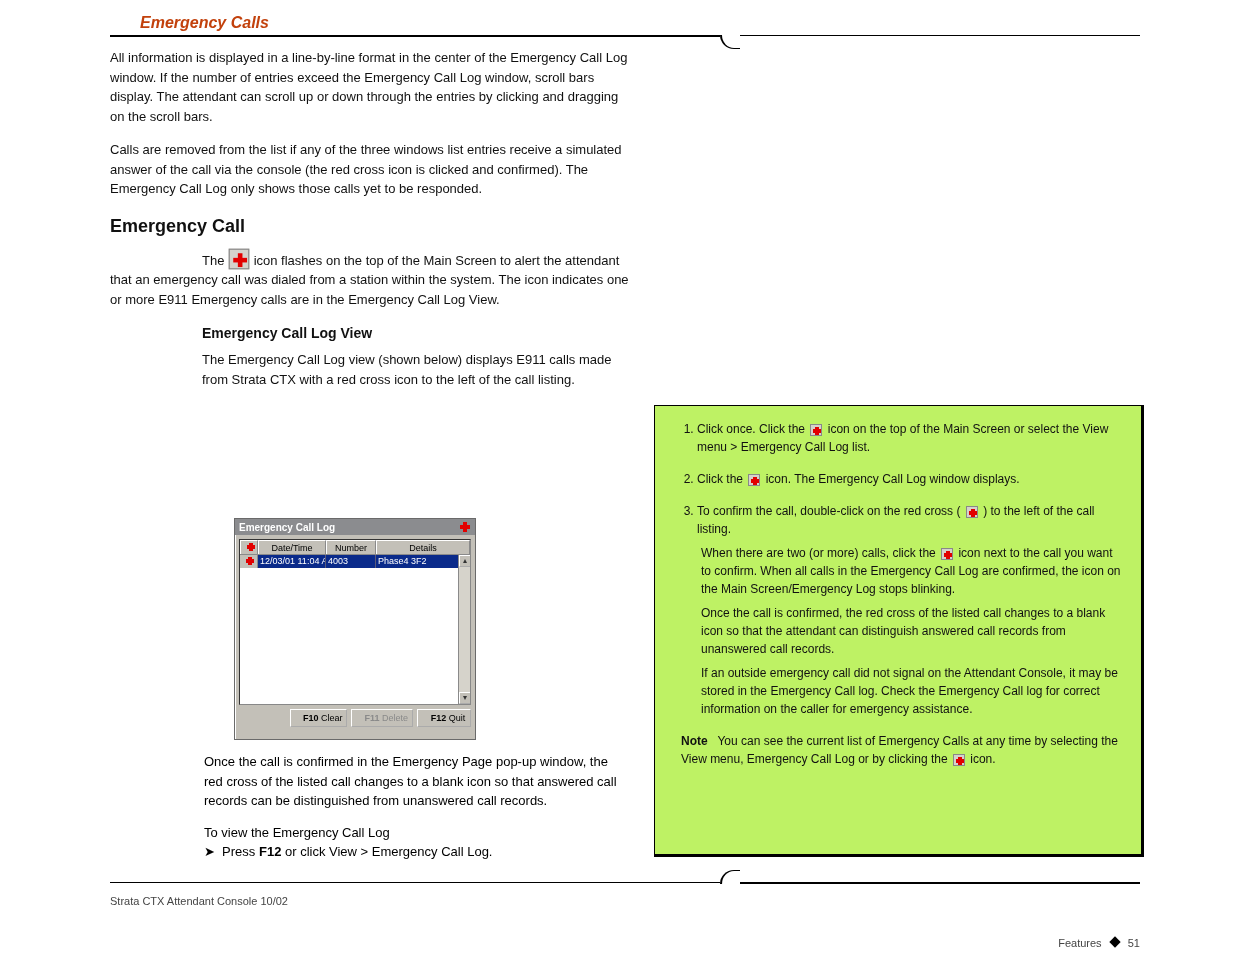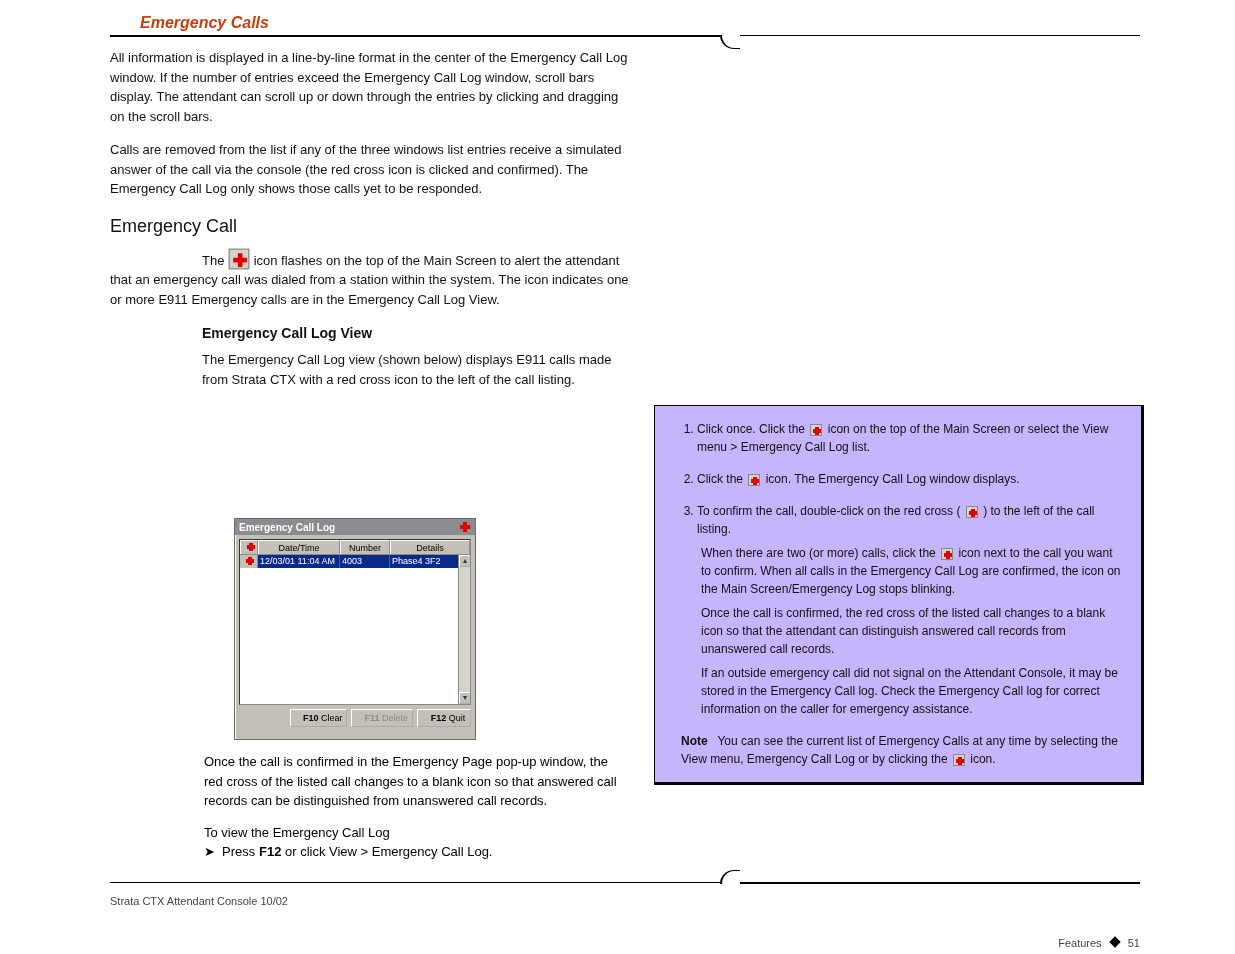--- a/index.html
+++ b/index.html
@@ -107,21 +107,21 @@
     left: 110px;
     top: 48px;
     width: 520px;
     font-size: 13px;
     line-height: 1.5;
     color: #111;
   }
   .left-col p { margin: 0 0 14px 0; }
   .left-col .h2 {
     font-size: 18px;
-    font-weight: normal;
+    font-weight: bold;
     margin: 6px 0 10px 0;
   }
   .left-col .h3 {
     font-size: 14px;
     font-weight: bold;
     margin: 10px 0 6px 0;
   }
   .cross-icon-small {
     display: inline-block;
     width: 18px; height: 18px;
@@ -207,21 +207,21 @@
   .ecl-headers > div {
     border-right: 1px solid #8a8a8a;
     border-top: 1px solid #fff;
     border-left: 1px solid #fff;
     background: #c3c0b8;
     font-size: 9px;
     text-align: center;
     line-height: 14px;
   }
   .col-icon   { width: 18px; }
-  .col-date   { width: 82px; }
+  .col-date   { width: 68px; }
   .col-number { width: 50px; }
   .col-details{ flex: 1; }
   .ecl-row {
     display: flex;
     height: 13px;
     background: #0a2a8a;
     color: #fff;
     font-size: 9px;
     line-height: 13px;
   }
@@ -292,22 +292,22 @@
     line-height: 1.5;
   }
   .below-fig p { margin: 0 0 12px 0; }
 
   
   .stepbox {
     position: absolute;
     left: 654px;
     top: 405px;
     width: 490px;
-    height: 380px;
-    background: #c4b5fd;
+    height: 452px;
+    background: #bef264;
     border: 1px solid #000;
     border-right: 3px solid #000;
     border-bottom: 3px solid #000;
     padding: 14px 18px 14px 18px;
     font-size: 12px;
     line-height: 1.5;
     color: #111;
   }
   .stepbox ol { margin: 0; padding-left: 24px; }
   .stepbox li { margin-bottom: 14px; }

